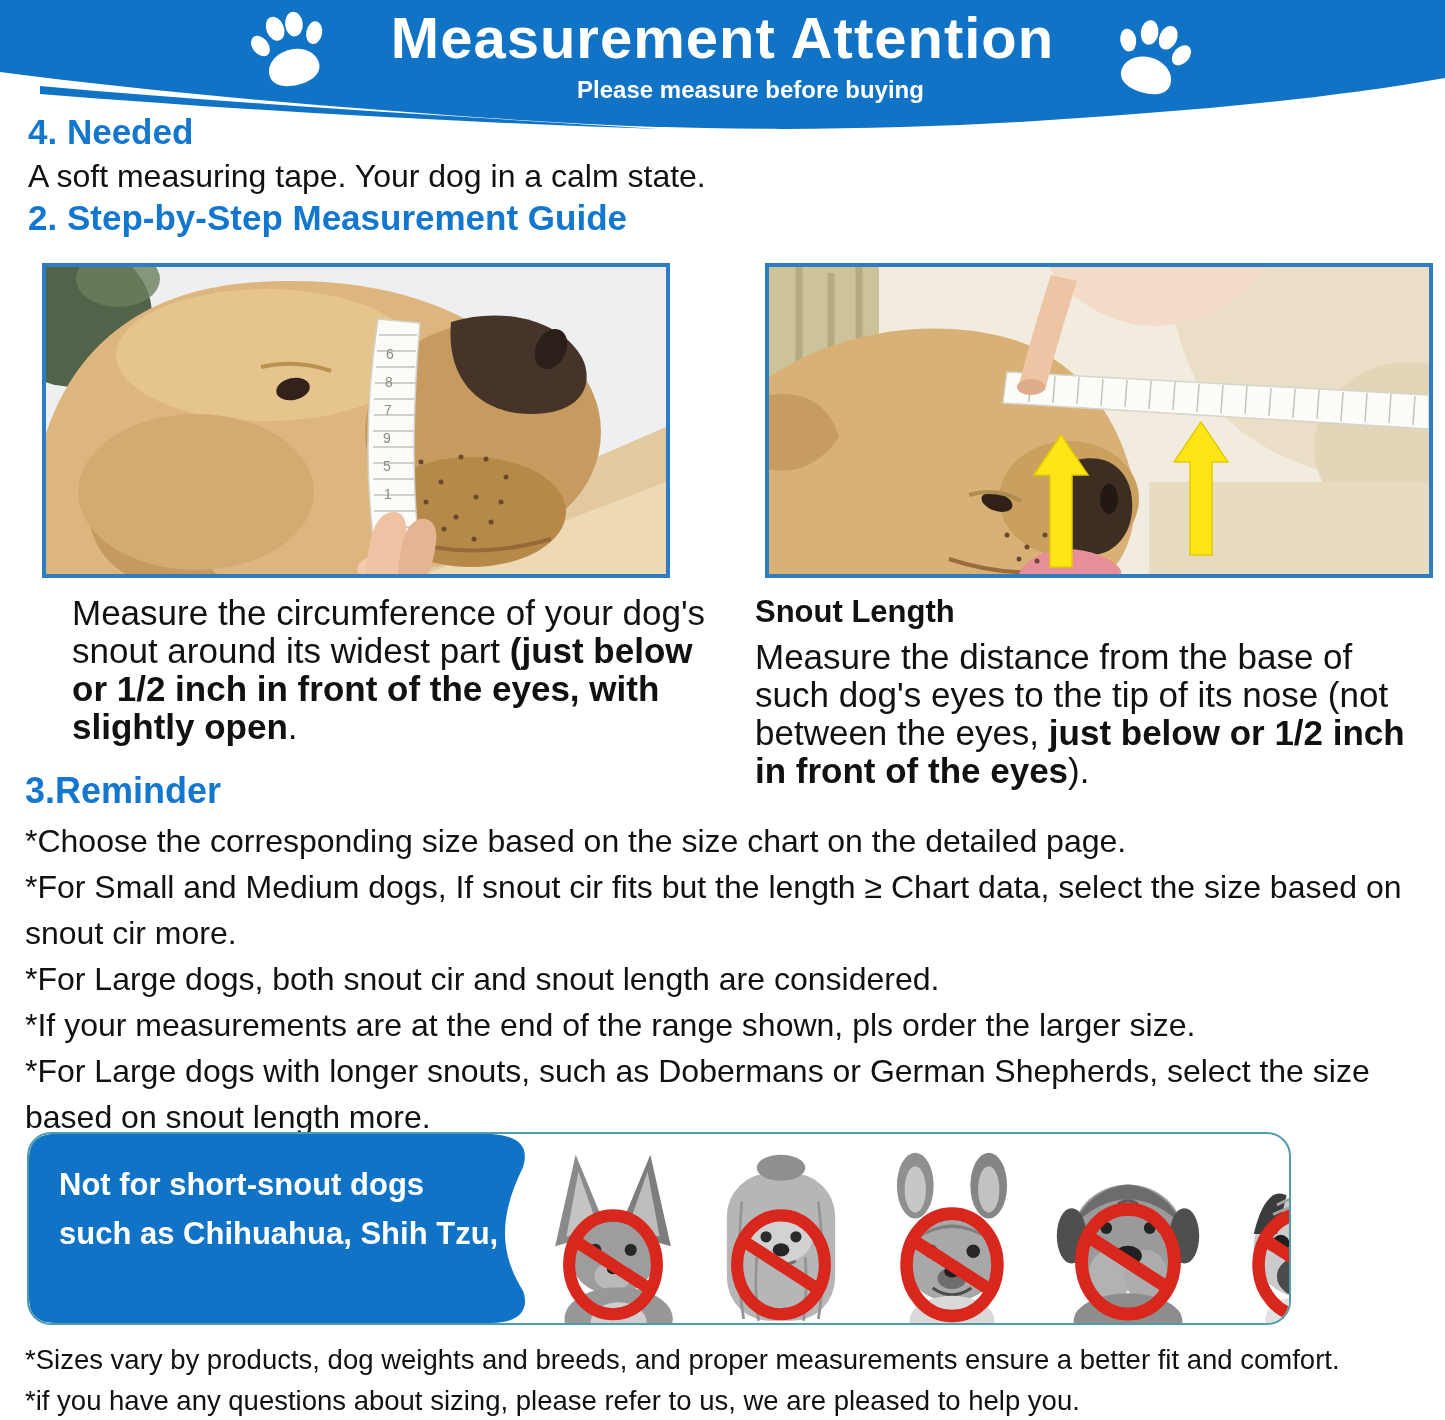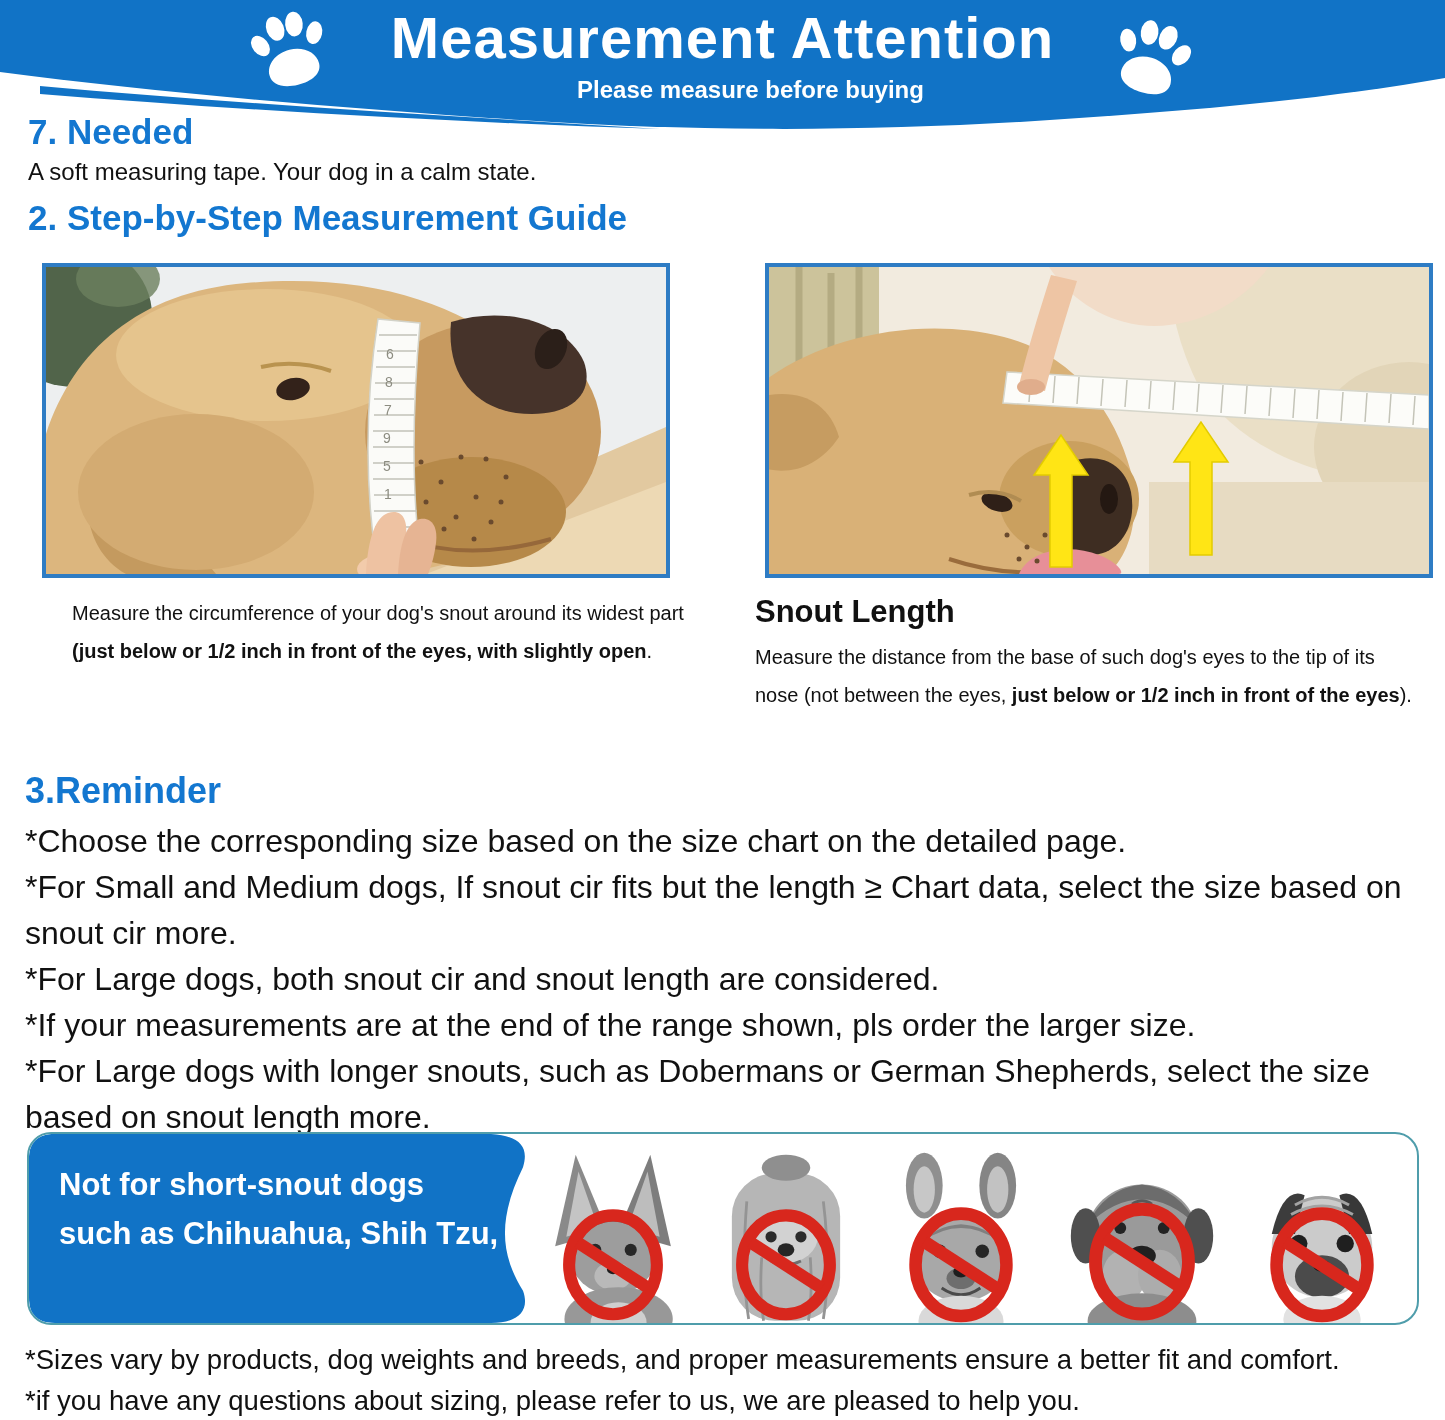--- a/index.html
+++ b/index.html
@@ -14,44 +14,44 @@
               color:#fff;font-size:58px;font-weight:700;letter-spacing:1px;}
   .hero-sub{position:absolute;left:0;top:76px;width:100%;text-align:center;
             color:#fff;font-size:24px;font-weight:700;margin-left:28px;}
   .paw{position:absolute;width:92px;height:88px;}
   .paw-left{left:243px;top:4px;transform:rotate(-14deg);}
   .paw-right{left:1106px;top:12px;transform:rotate(16deg);}
 
   
   .sec-h{position:absolute;left:28px;margin:0;color:#1377d0;font-size:35px;font-weight:700;}
   #h-needed{top:112px;}
-  #p-needed{position:absolute;left:28px;top:158px;margin:0;font-size:24px;}
+  #p-needed{position:absolute;left:28px;top:158px;margin:0;font-size:32px;}
   #h-guide{top:198px;}
 
   
   .photo{position:absolute;margin:0;border:4px solid #2e7cc4;box-sizing:border-box;background:#eef0f0;overflow:hidden;}
   #photo-l{left:42px;top:263px;width:628px;height:315px;}
   #photo-r{left:765px;top:263px;width:668px;height:315px;}
   .photo svg{width:100%;height:100%;}
 
   
   .caption{position:absolute;top:594px;}
   #cap-l{left:72px;width:645px;}
   #cap-r{left:755px;width:660px;}
   .caption h3{margin:0 0 8px 0;font-size:31px;font-weight:700;color:#111;}
-  .caption p{margin:0;font-size:20px;line-height:38px;color:#111;}
+  .caption p{margin:0;font-size:35px;line-height:38px;color:#111;}
   .caption b{font-weight:700;}
 
   
   #h-reminder{top:770px;font-size:36px;left:25px;text-align:right;}
   .reminder{position:absolute;left:25px;top:818px;width:1405px;}
   .reminder p{margin:0;font-size:32px;line-height:46px;white-space:pre-line;color:#111;}
 
   
-  .banner{position:absolute;left:27px;top:1132px;width:1392px;height:193px;box-sizing:border-box;
+  .banner{position:absolute;left:27px;top:1132px;width:1264px;height:193px;box-sizing:border-box;
           border:2px solid #4f9dab;border-radius:24px;background:#fff;overflow:hidden;}
   .banner-blue{position:absolute;left:0;top:0;width:500px;height:100%;}
   .banner-text{position:absolute;left:30px;top:26px;color:#fff;font-size:31px;font-weight:700;line-height:49px;}
   .dogs{position:absolute;left:500px;right:8px;top:6px;bottom:0;display:flex;
         align-items:flex-end;justify-content:space-between;}
   .dog{display:block;}
 
   
   .foot{position:absolute;left:25px;margin:0;font-size:27.5px;color:#111;}
   #foot-1{top:1344px;}
@@ -86,21 +86,21 @@
           <path d="M50,52 C66,52 79,62 79,75 C79,87 66,93 50,93 C34,93 21,87 21,75 C21,62 34,52 50,52 Z"></path>
           <ellipse cx="19" cy="40" rx="9" ry="13" transform="rotate(-25 19 40)"></ellipse>
           <ellipse cx="40" cy="25" rx="10" ry="14" transform="rotate(-8 40 25)"></ellipse>
           <ellipse cx="62" cy="25" rx="10" ry="14" transform="rotate(8 62 25)"></ellipse>
           <ellipse cx="82" cy="40" rx="9" ry="13" transform="rotate(25 82 40)"></ellipse>
         </g>
       </svg>
     </span>
   </header>
 
-  <h2 class="sec-h" id="h-needed">7. Needed</h2>
+  <h2 class="sec-h" id="h-needed">4. Needed</h2>
   <p id="p-needed">A soft measuring tape. Your dog in a calm state.</p>
 
   <h2 class="sec-h" id="h-guide">2. Step-by-Step Measurement Guide</h2>
 
   <figure class="photo" id="photo-l">
     <svg viewBox="0 0 620 307" preserveAspectRatio="none" aria-hidden="true">
       <rect width="620" height="307" fill="#edeff0"></rect>
       <ellipse cx="28" cy="48" rx="78" ry="72" fill="#51644a"></ellipse>
       <ellipse cx="72" cy="12" rx="42" ry="28" fill="#6c7f5e" opacity="0.8"></ellipse>
       <polygon points="280,307 620,160 620,307" fill="#e2c9a0"></polygon>

